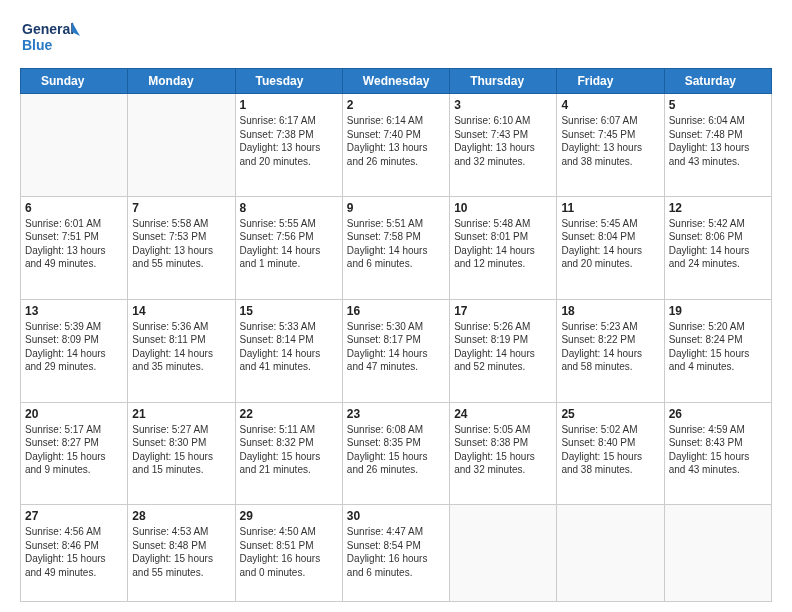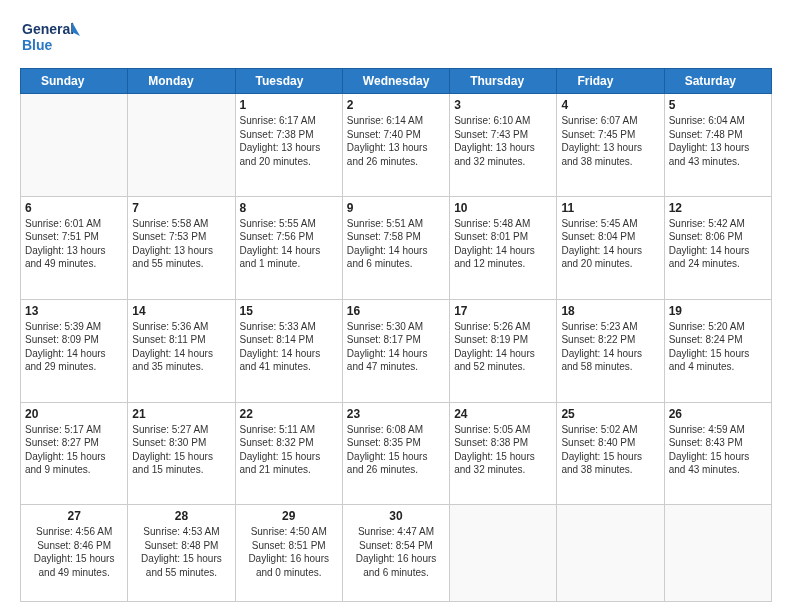--- a/index.html
+++ b/index.html
@@ -75,21 +75,20 @@
     .day-info {
       font-size: 10px;
       color: #333;
       line-height: 1.35;
     }
     .empty-cell {
       background: #f9f9f9;
     }
     .last-row td {
       height: 72px;
-      text-align: center;
     }
   </style>
 </head>
 <body>
 
 <div class="page">
   <div class="header">
     <div class="logo">
   <svg width="60" height="44" viewBox="0 0 60 44">
     <text x="2" y="18" font-size="14" font-weight="bold" fill="#1a3a6b" font-family="Arial">General</text>

